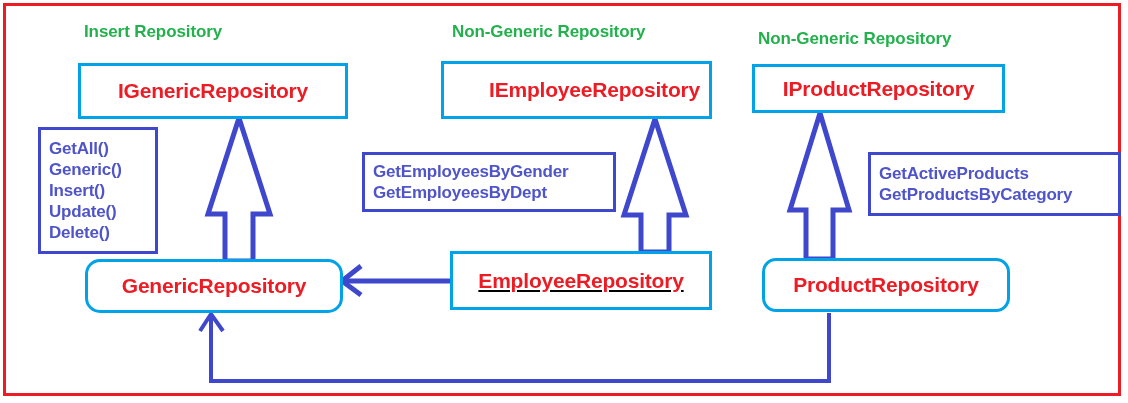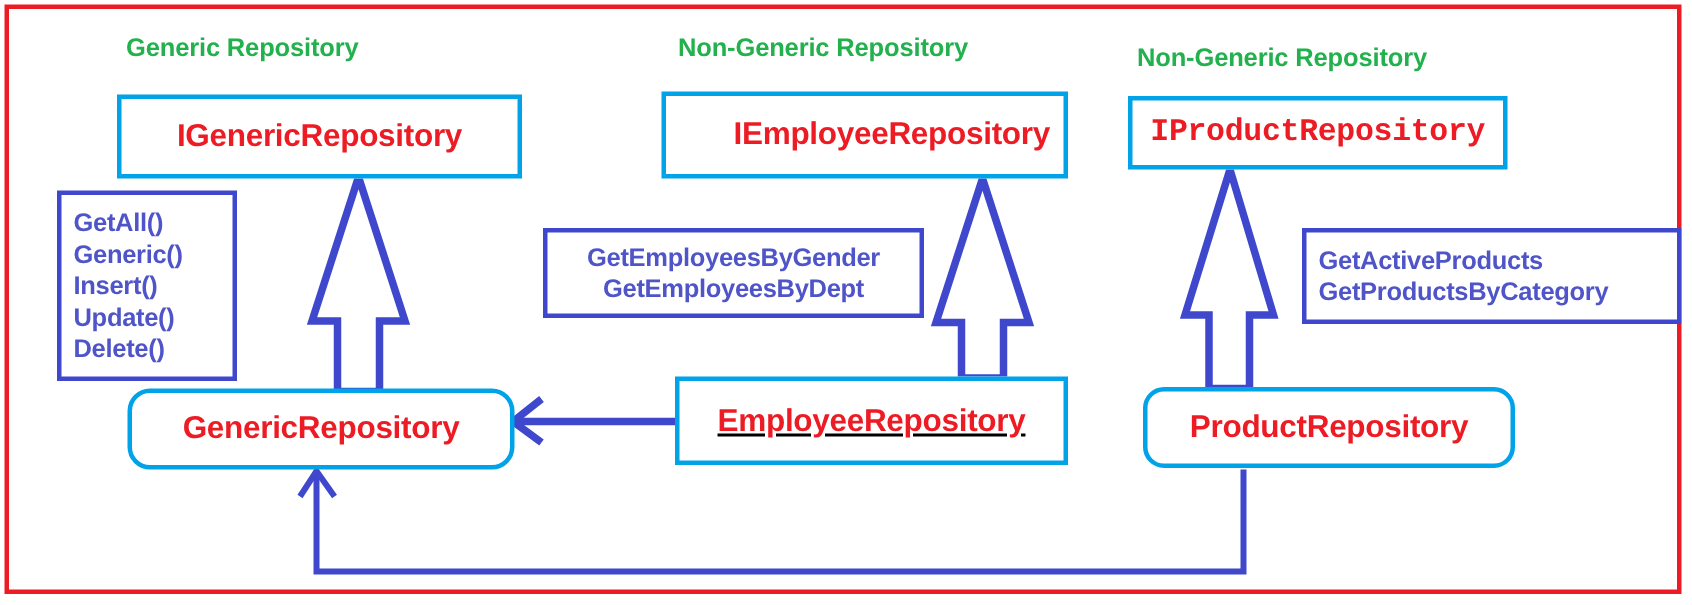--- a/index.html
+++ b/index.html
@@ -90,33 +90,33 @@
 
     <polygon points="820,113 849,210 833,210 833,259 806,259 806,210 790,210" fill="#ffffff" stroke="#3F48CC" stroke-width="5" stroke-linejoin="miter"></polygon>
 
     <line x1="451" y1="281" x2="345" y2="281" stroke="#3F48CC" stroke-width="5"></line>
     <polyline points="361,266 342,281 361,295" fill="none" stroke="#3F48CC" stroke-width="5" stroke-linecap="butt"></polyline>
 
     <polyline points="829,313 829,381 211,381 211,316" fill="none" stroke="#3F48CC" stroke-width="4"></polyline>
     <polyline points="200,331 211,314 223,331" fill="none" stroke="#3F48CC" stroke-width="4" stroke-linecap="butt"></polyline>
   </svg>
 
-  <div class="caption" style="left:84px; top:22px;">Generic Repository</div>
+  <div class="caption" style="left:84px; top:22px;">Insert Repository</div>
   <div class="caption" style="left:452px; top:22px;">Non-Generic Repository</div>
   <div class="caption" style="left:758px; top:29px;">Non-Generic Repository</div>
 
   <div class="iface-box" style="left:78px; top:63px; width:270px; height:56px;">
     <span class="iface-label">IGenericRepository</span>
   </div>
 
   <div class="iface-box" style="left:441px; top:61px; width:271px; height:58px;padding-left:36px;">
     <span class="iface-label">IEmployeeRepository</span>
   </div>
 
-  <div class="iface-box" style="left:752px; top:64px; width:253px; height:49px;font-family:Liberation Mono, monospace;">
+  <div class="iface-box" style="left:752px; top:64px; width:253px; height:49px;">
     <span class="iface-label">IProductRepository</span>
   </div>
 
   <div class="impl-box" style="left:85px; top:259px; width:258px; height:54px;border-radius:15px;">
     <span class="impl-label">GenericRepository</span>
   </div>
 
   <div class="impl-box" style="left:450px; top:251px; width:262px; height:59px;text-decoration:underline;">
     <span class="impl-label">EmployeeRepository</span>
   </div>
@@ -126,21 +126,21 @@
   </div>
 
   <div class="note-box" style="left:22px; top:127px; width:120px; height:127px;">
     <span class="note-line">GetAll()</span>
     <span class="note-line">Generic()</span>
     <span class="note-line">Insert()</span>
     <span class="note-line">Update()</span>
     <span class="note-line">Delete()</span>
   </div>
 
-  <div class="note-box" style="left:346px; top:152px; width:254px; height:60px;align-items:center;">
+  <div class="note-box" style="left:346px; top:152px; width:254px; height:60px;">
     <span class="note-line">GetEmployeesByGender</span>
     <span class="note-line">GetEmployeesByDept</span>
   </div>
 
   <div class="note-box" style="left:852px; top:152px; width:253px; height:64px;">
     <span class="note-line">GetActiveProducts</span>
     <span class="note-line">GetProductsByCategory</span>
   </div>
 
 </div>

